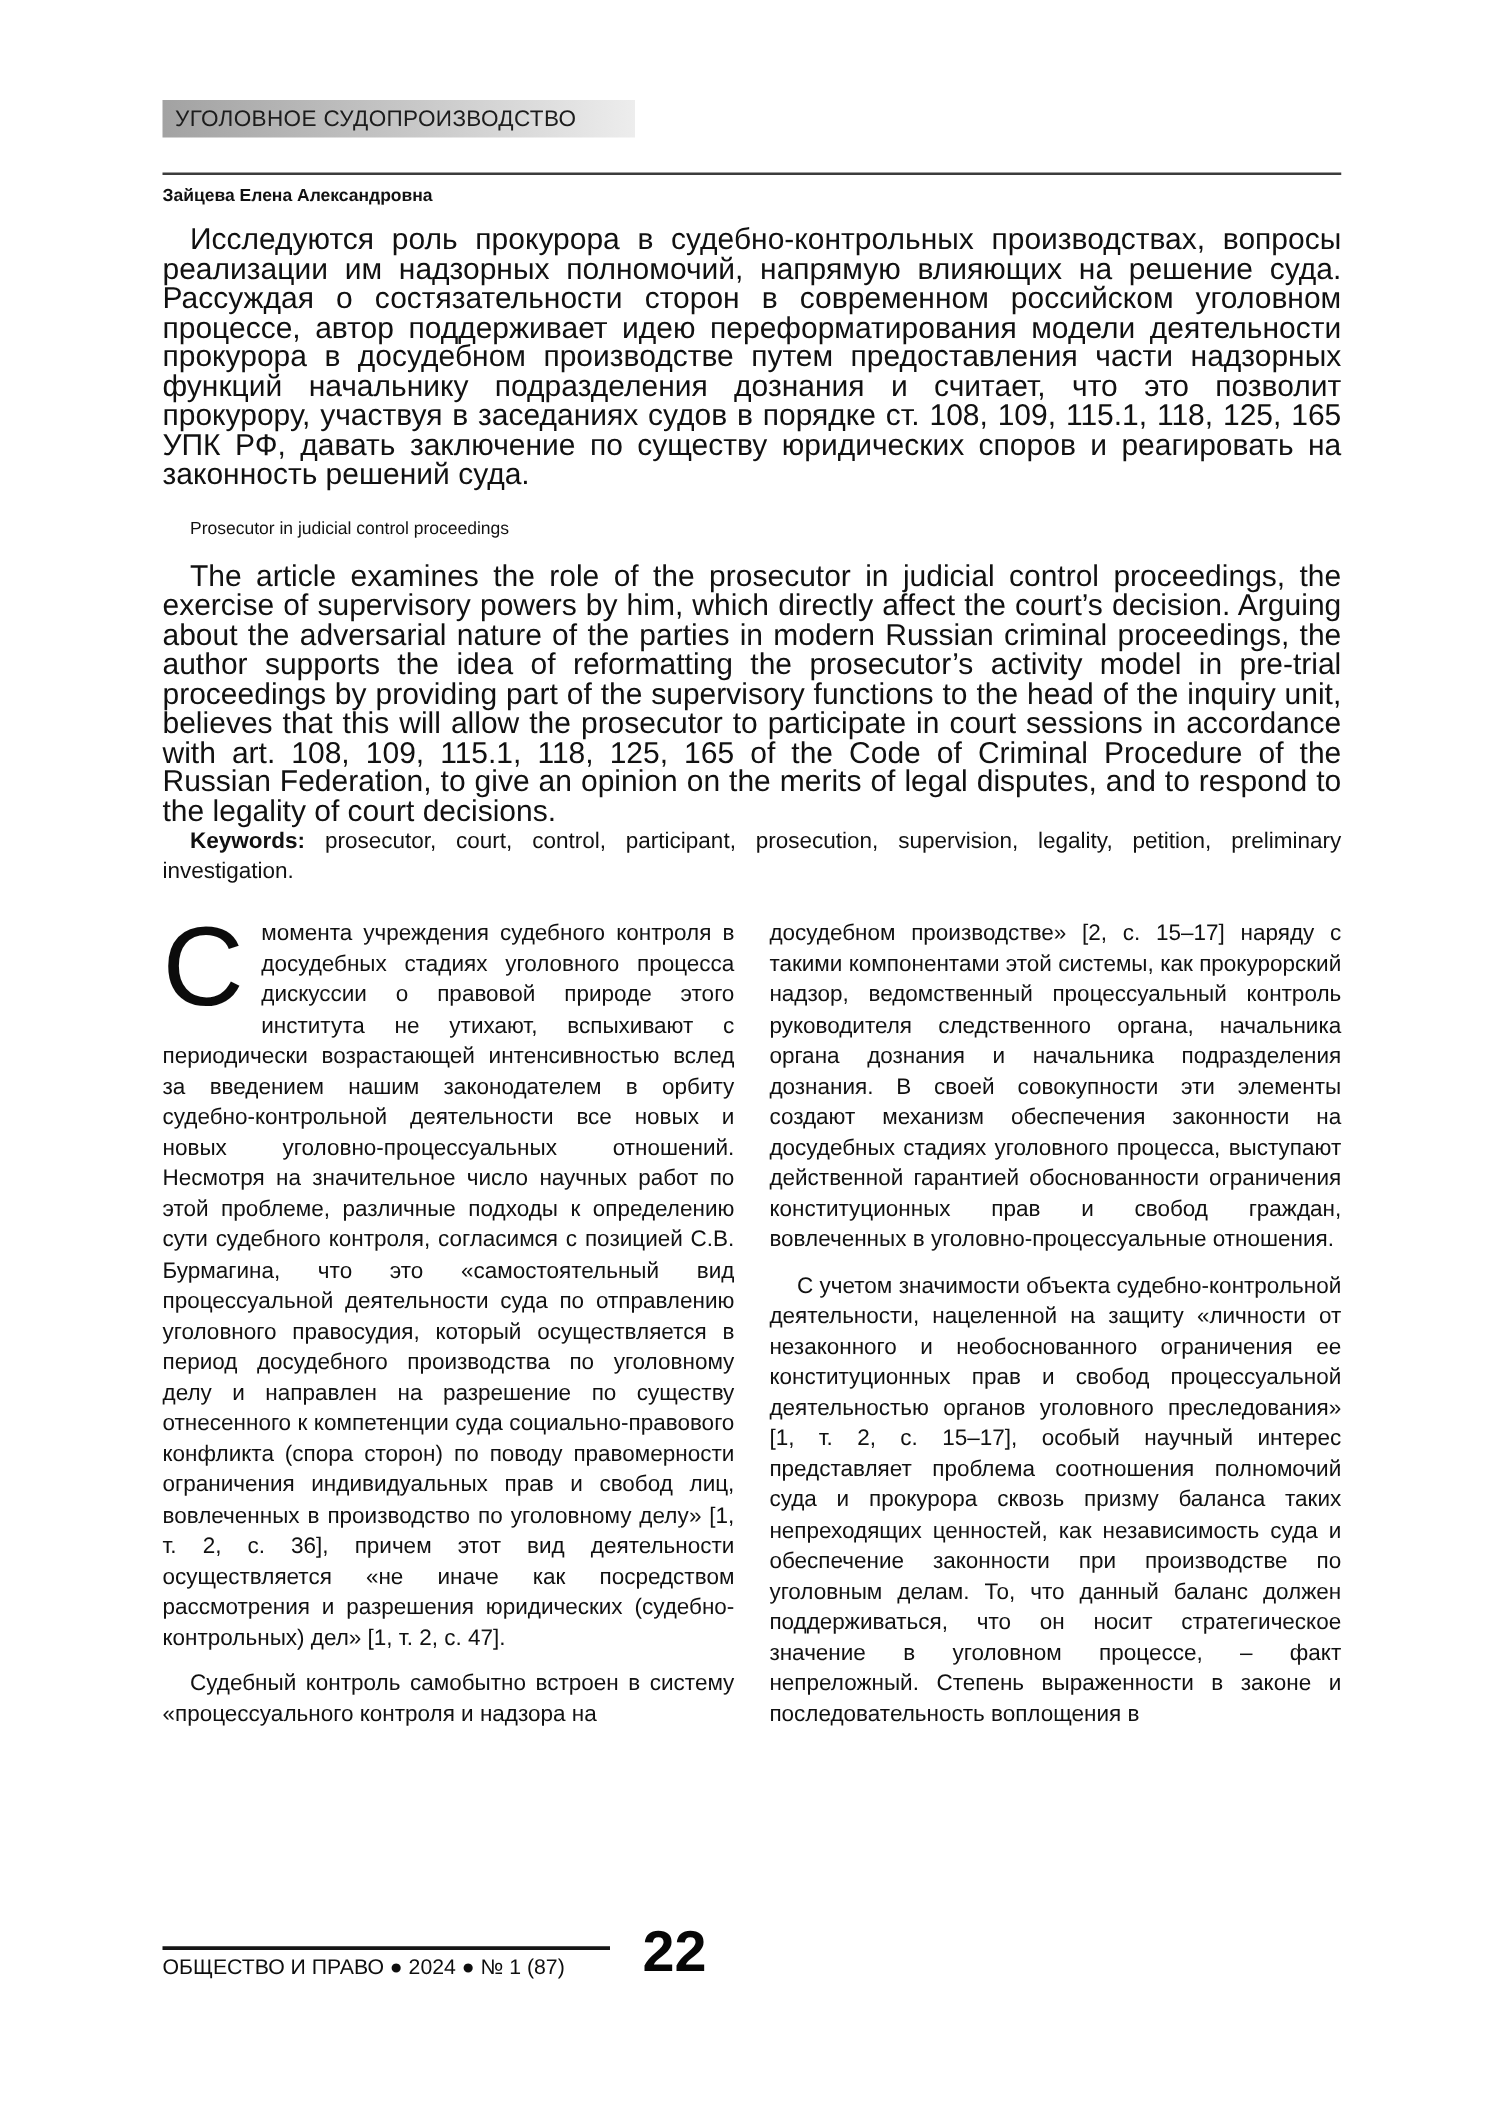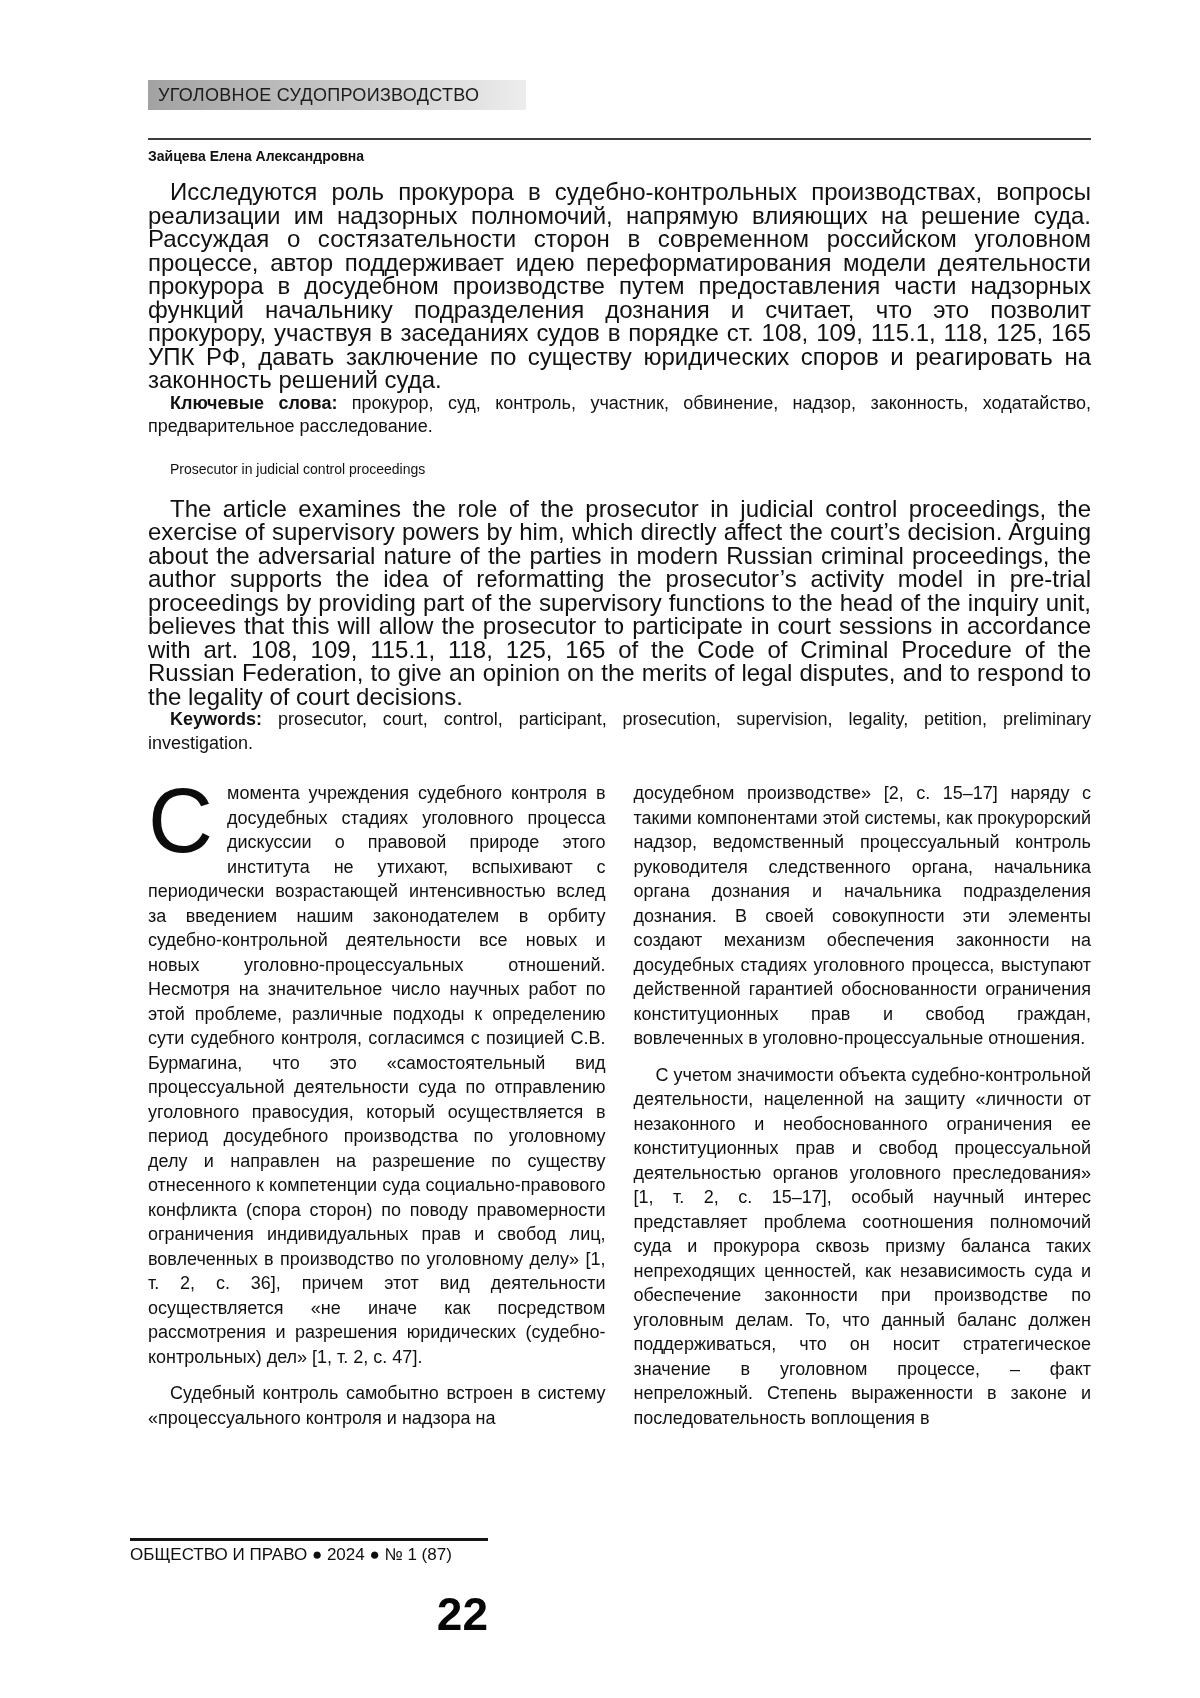--- a/index.html
+++ b/index.html
@@ -11,21 +11,21 @@
     position: relative;
     width: 1200px;
     height: 1698px;
     background: #ffffff;
     font-family: "Liberation Sans", sans-serif;
     color: #111111;
     overflow: hidden;
   }
   .content {
     position: absolute;
-    left: 148px;
+    left: 130px;
     top: 0;
     width: 943px;
   }
   .section-label-box {
     margin-top: 80px;
     width: 358px;
     background: linear-gradient(to right, #a2a2a2 0%, #c9c9c9 55%, #ededed 100%);
     padding: 5px 10px 4px 10px;
     font-size: 18px;
     letter-spacing: 0.3px;
@@ -102,21 +102,20 @@
     padding: 4px 14px 0 0;
     color: #0c0c0c;
   }
   .footer {
     position: absolute;
     left: 130px;
     top: 1538px;
     display: flex;
     align-items: flex-end;
     gap: 26px;
-    flex-direction: column;
   }
   .footer-block {
     width: 358px;
   }
   .footer-rule {
     border: none;
     border-top: 3px solid #151515;
     margin: 0 0 4px 0;
   }
   .footer-journal {
@@ -139,21 +138,20 @@
 
     <div class="section-label-box"><span>УГОЛОВНОЕ СУДОПРОИЗВОДСТВО</span></div>
 
     <hr class="header-rule">
 
     <div class="author">Зайцева Елена Александровна</div>
 
 
     <p class="abstract">Исследуются роль прокурора в судебно-контрольных производствах, вопросы реализации им надзорных полномочий, напрямую влияющих на решение суда. Рассуждая о состязательности сторон в современном российском уголовном процессе, автор поддерживает идею переформатирования модели деятельности прокурора в досудебном производстве путем предоставления части надзорных функций начальнику подразделения дознания и считает, что это позволит прокурору, участвуя в заседаниях судов в порядке ст. 108, 109, 115.1, 118, 125, 165 УПК РФ, давать заключение по существу юридических споров и реагировать на законность решений суда.</p>
 
-    <p class="keywords"><b>Ключевые слова:</b><span> прокурор, суд, контроль, участник, обвинение, надзор, законность, ходатайство, предварительное расследование.</span></p>
 
     <p class="en-title">Prosecutor in judicial control proceedings</p>
 
     <p class="abstract abstract-en">The article examines the role of the prosecutor in judicial control proceedings, the exercise of supervisory powers by him, which directly affect the court’s decision. Arguing about the adversarial nature of the parties in modern Russian criminal proceedings, the author supports the idea of reformatting the prosecutor’s activity model in pre-trial proceedings by providing part of the supervisory functions to the head of the inquiry unit, believes that this will allow the prosecutor to participate in court sessions in accordance with art. 108, 109, 115.1, 118, 125, 165 of the Code of Criminal Procedure of the Russian Federation, to give an opinion on the merits of legal disputes, and to respond to the legality of court decisions.</p>
 
     <p class="keywords"><b>Keywords:</b><span> prosecutor, court, control, participant, prosecution, supervision, legality, petition, preliminary investigation.</span></p>
 
     <div class="columns">
       <div class="col">
         <p class="body-p"><span class="dropcap">С</span><span>момента учреждения судебного контроля в досудебных стадиях уголовного процесса дискуссии о правовой природе этого института не утихают, вспыхивают с периодически возрастающей интенсивностью вслед за введением нашим законодателем в орбиту судебно-контрольной деятельности все новых и новых уголовно-процессуальных отношений. Несмотря на значительное число научных работ по этой проблеме, различные подходы к определению сути судебного контроля, согласимся с позицией С.В. Бурмагина, что это «самостоятельный вид процессуальной деятельности суда по отправлению уголовного правосудия, который осуществляется в период досудебного производства по уголовному делу и направлен на разрешение по существу отнесенного к компетенции суда социально-правового конфликта (спора сторон) по поводу правомерности ограничения индивидуальных прав и свобод лиц, вовлеченных в производство по уголовному делу» [1, т. 2, с. 36], причем этот вид деятельности осуществляется «не иначе как посредством рассмотрения и разрешения юридических (судебно-контрольных) дел» [1, т. 2, с. 47].</span></p>

